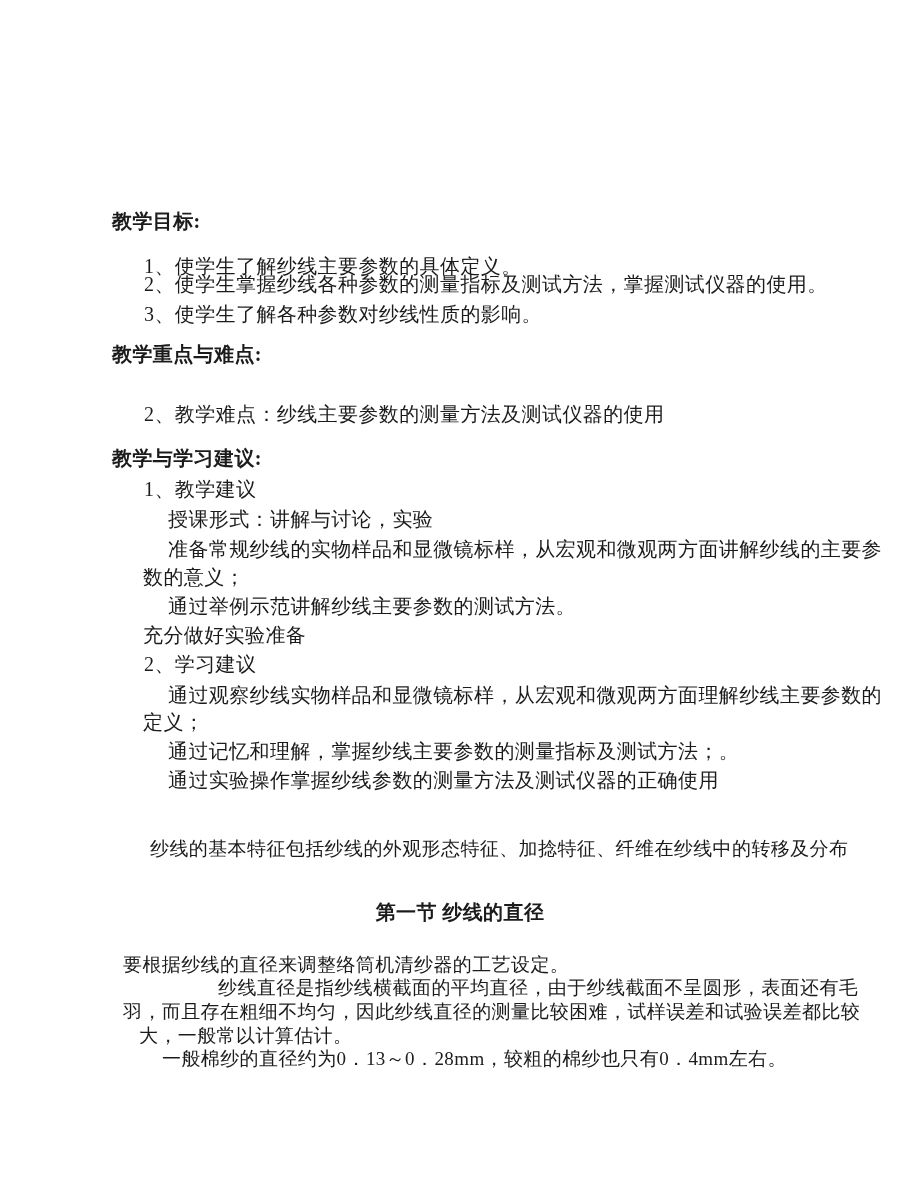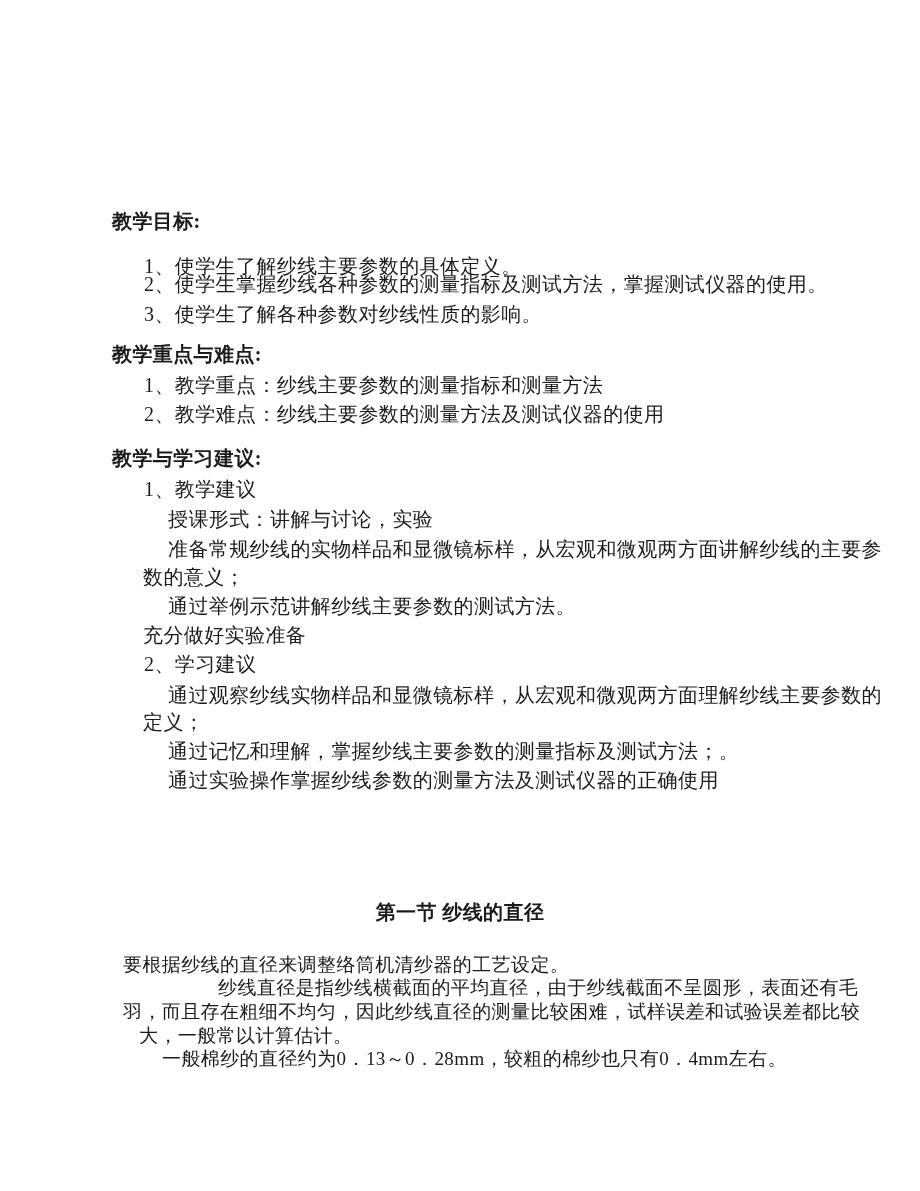--- a/index.html
+++ b/index.html
@@ -24,36 +24,36 @@
 
 <div class="page">
 
 
   <div class="ln fs20 bold" style="left:112px; top:210px;">教学目标:</div>
   <div class="ln fs20" style="left:144px; top:243px;margin-top:12px;">1、使学生了解纱线主要参数的具体定义。</div>
   <div class="ln fs20" style="left:144px; top:273px;">2、使学生掌握纱线各种参数的测量指标及测试方法，掌握测试仪器的使用。</div>
   <div class="ln fs20" style="left:144px; top:303px;">3、使学生了解各种参数对纱线性质的影响。</div>
 
   <div class="ln fs20 bold" style="left:112px; top:343px;">教学重点与难点:</div>
-  <div class="ln fs20" style="left:144px; top:374px;">1、教学重点：纱线主要参数的测量指标和测量方法</div>
   <div class="ln fs20" style="left:144px; top:403px;">2、教学难点：纱线主要参数的测量方法及测试仪器的使用</div>
 
   <div class="ln fs20 bold" style="left:112px; top:447px;">教学与学习建议:</div>
   <div class="ln fs20" style="left:144px; top:478px;">1、教学建议</div>
   <div class="ln fs20" style="left:168px; top:508px;">授课形式：讲解与讨论，实验</div>
   <div class="ln fs20" style="left:168px; top:538px;">准备常规纱线的实物样品和显微镜标样，从宏观和微观两方面讲解纱线的主要参</div>
   <div class="ln fs20" style="left:143px; top:566px;">数的意义；</div>
   <div class="ln fs20" style="left:168px; top:595px;">通过举例示范讲解纱线主要参数的测试方法。</div>
   <div class="ln fs20" style="left:143px; top:624px;">充分做好实验准备</div>
   <div class="ln fs20" style="left:144px; top:653px;">2、学习建议</div>
   <div class="ln fs20" style="left:168px; top:684px;">通过观察纱线实物样品和显微镜标样，从宏观和微观两方面理解纱线主要参数的</div>
   <div class="ln fs20" style="left:143px; top:711px;">定义；</div>
   <div class="ln fs20" style="left:168px; top:740px;">通过记忆和理解，掌握纱线主要参数的测量指标及测试方法；。</div>
   <div class="ln fs20" style="left:168px; top:769px;">通过实验操作掌握纱线参数的测量方法及测试仪器的正确使用</div>
 
+  <div class="ln fs19" style="left:150px; top:838px;">纱线的基本特征包括纱线的外观形态特征、加捻特征、纤维在纱线中的转移及分布</div>
 
   <div class="ln fs20 bold center" style="top:901px;">第一节 纱线的直径</div>
   <div class="ln fs19" style="left:123px; top:954px;">要根据纱线的直径来调整络筒机清纱器的工艺设定。</div>
   <div class="ln fs19" style="left:218px; top:977px;">纱线直径是指纱线横截面的平均直径，由于纱线截面不呈圆形，表面还有毛</div>
   <div class="ln fs19" style="left:123px; top:1001px;">羽，而且存在粗细不均匀，因此纱线直径的测量比较困难，试样误差和试验误差都比较</div>
   <div class="ln fs19" style="left:139px; top:1025px;">大，一般常以计算估计。</div>
   <div class="ln fs19" style="left:162px; top:1048px;">一般棉纱的直径约为0．13～0．28mm，较粗的棉纱也只有0．4mm左右。</div>
 
 </div>
 

